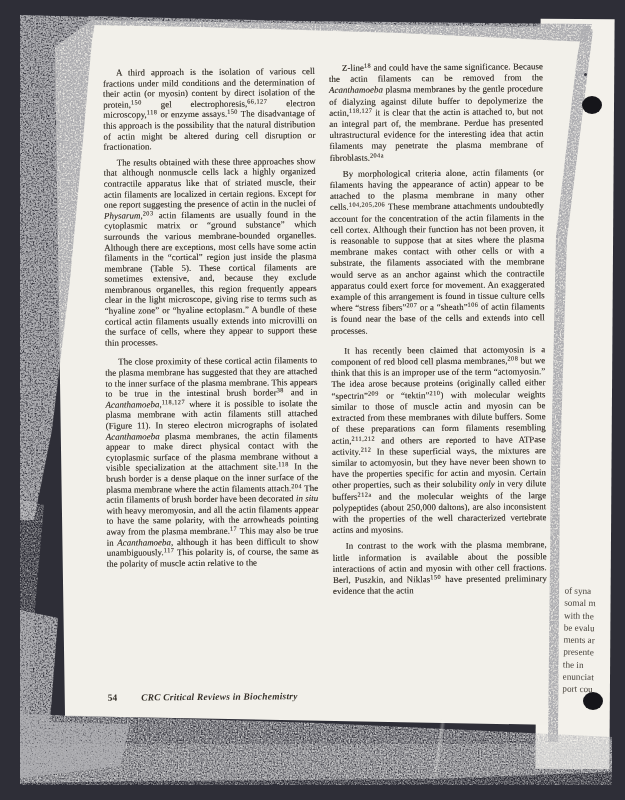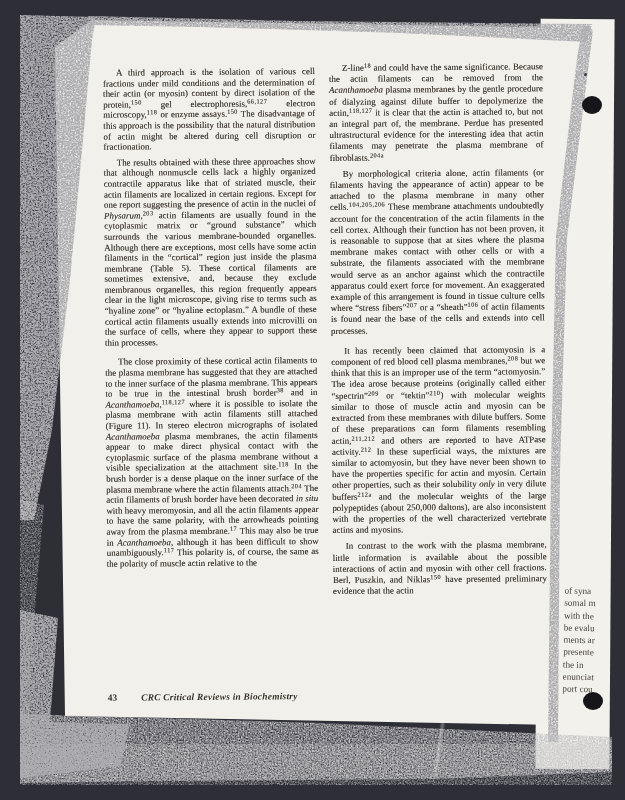--- a/index.html
+++ b/index.html
@@ -77,21 +77,21 @@
         <p>The results obtained with these three approaches show that although nonmuscle cells lack a highly organized contractile apparatus like that of striated muscle, their actin filaments are localized in certain regions. Except for one report suggesting the presence of actin in the nuclei of <i>Physarum</i>,<sup>203</sup> actin filaments are usually found in the cytoplasmic matrix or “ground substance” which surrounds the various membrane-bounded organelles. Although there are exceptions, most cells have some actin filaments in the “cortical” region just inside the plasma membrane (Table 5). These cortical filaments are sometimes extensive, and, because they exclude membranous organelles, this region frequently appears clear in the light microscope, giving rise to terms such as “hyaline zone” or “hyaline ectoplasm.” A bundle of these cortical actin filaments usually extends into microvilli on the surface of cells, where they appear to support these thin processes.</p>
         <p class="big-gap">The close proximity of these cortical actin filaments to the plasma membrane has suggested that they are attached to the inner surface of the plasma membrane. This appears to be true in the intestinal brush border<sup>38</sup> and in <i>Acanthamoeba</i>,<sup>118,127</sup> where it is possible to isolate the plasma membrane with actin filaments still attached (Figure 11). In stereo electron micrographs of isolated <i>Acanthamoeba</i> plasma membranes, the actin filaments appear to make direct physical contact with the cytoplasmic surface of the plasma membrane without a visible specialization at the attachment site.<sup>118</sup> In the brush border is a dense plaque on the inner surface of the plasma membrane where the actin filaments attach.<sup>204</sup> The actin filaments of brush border have been decorated <i>in situ</i> with heavy meromyosin, and all the actin filaments appear to have the same polarity, with the arrowheads pointing away from the plasma membrane.<sup>17</sup> This may also be true in <i>Acanthamoeba</i>, although it has been difficult to show unambiguously.<sup>117</sup> This polarity is, of course, the same as the polarity of muscle actin relative to the</p>
       </div>
       <div class="col col-right">
         <p>Z-line<sup>18</sup> and could have the same significance. Because the actin filaments can be removed from the <i>Acanthamoeba</i> plasma membranes by the gentle procedure of dialyzing against dilute buffer to depolymerize the actin,<sup>118,127</sup> it is clear that the actin is attached to, but not an integral part of, the membrane. Perdue has presented ultrastructural evidence for the interesting idea that actin filaments may penetrate the plasma membrane of fibroblasts.<sup>204a</sup></p>
         <p>By morphological criteria alone, actin filaments (or filaments having the appearance of actin) appear to be attached to the plasma membrane in many other cells.<sup>104,205,206</sup> These membrane attachments undoubtedly account for the concentration of the actin filaments in the cell cortex. Although their function has not been proven, it is reasonable to suppose that at sites where the plasma membrane makes contact with other cells or with a substrate, the filaments associated with the membrane would serve as an anchor against which the contractile apparatus could exert force for movement. An exaggerated example of this arrangement is found in tissue culture cells where “stress fibers”<sup>207</sup> or a “sheath”<sup>106</sup> of actin filaments is found near the base of the cells and extends into cell processes.</p>
         <p class="big-gap">It has recently been claimed that actomyosin is a component of red blood cell plasma membranes,<sup>208</sup> but we think that this is an improper use of the term “actomyosin.” The idea arose because proteins (originally called either “spectrin”<sup>209</sup> or “tektin”<sup>210</sup>) with molecular weights similar to those of muscle actin and myosin can be extracted from these membranes with dilute buffers. Some of these preparations can form filaments resembling actin,<sup>211,212</sup> and others are reported to have ATPase activity.<sup>212</sup> In these superficial ways, the mixtures are similar to actomyosin, but they have never been shown to have the properties specific for actin and myosin. Certain other properties, such as their solubility <i>only</i> in very dilute buffers<sup>212a</sup> and the molecular weights of the large polypeptides (about 250,000 daltons), are also inconsistent with the properties of the well characterized vertebrate actins and myosins.</p>
         <p>In contrast to the work with the plasma membrane, little information is available about the possible interactions of actin and myosin with other cell fractions. Berl, Puszkin, and Niklas<sup>150</sup> have presented preliminary evidence that the actin</p>
       </div>
       <div class="footer">
-        <span class="pageno">43</span>
+        <span class="pageno">54</span>
         <span class="journal">CRC Critical Reviews in Biochemistry</span>
       </div>
     </div>
   </div>
 
   <svg class="grain" width="625" height="800" viewBox="0 0 625 800" aria-hidden="true">
     <defs>
       <filter id="gDark" x="-15%" y="-15%" width="130%" height="130%">
         <feTurbulence type="fractalNoise" baseFrequency="0.6" numOctaves="3" seed="11" result="n"></feTurbulence>
         <feColorMatrix in="n" type="matrix" values="0 0 0 0 0.42  0 0 0 0 0.42  0 0 0 0 0.44  1.2 1.2 1.2 0 -1.0" result="c"></feColorMatrix>

